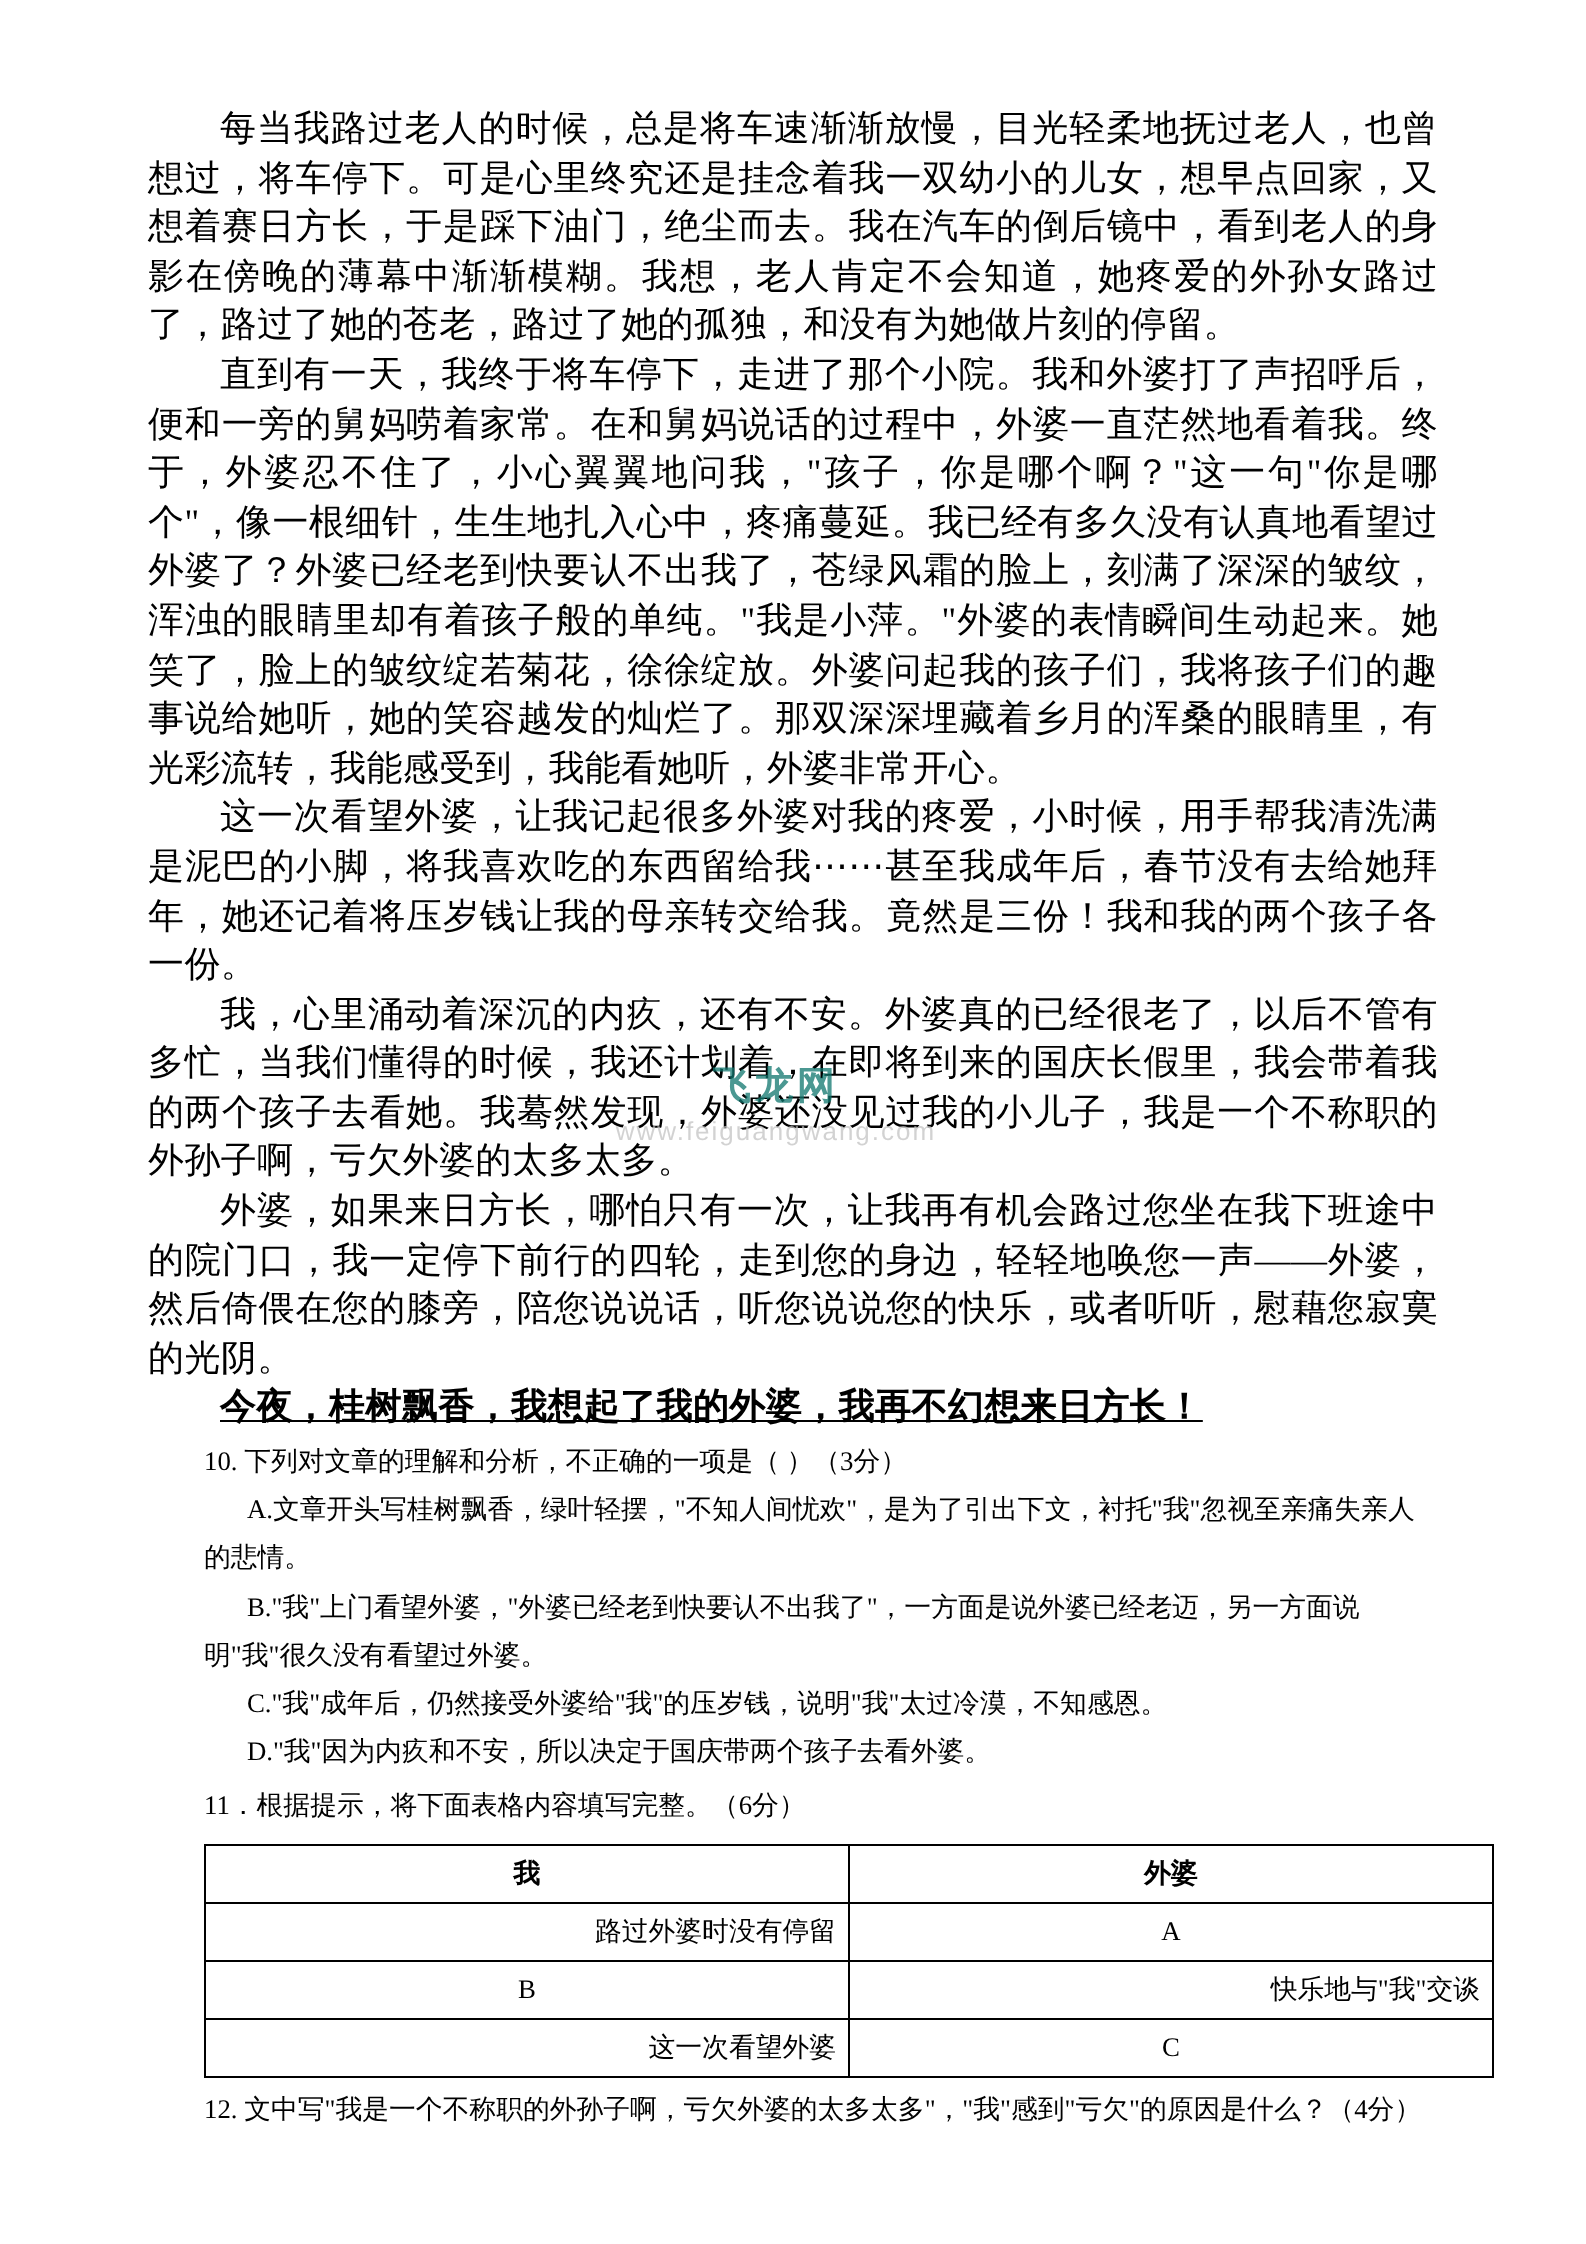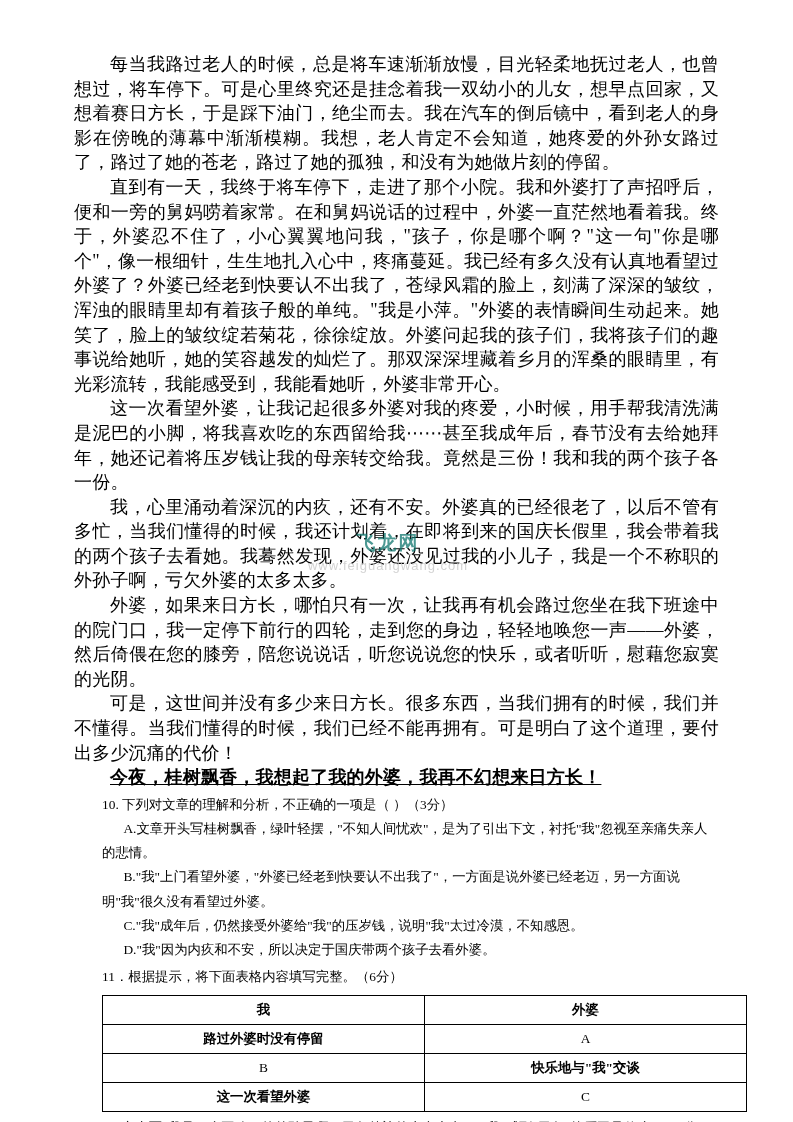--- a/index.html
+++ b/index.html
@@ -86,22 +86,21 @@
     font-size: 13.4px;
     font-weight: normal;
     padding: 1px 6px;
     vertical-align: middle;
   }
   table.grid th {
     text-align: center;
     font-weight: bold;
   }
   table.grid td.left {
-    text-align: center;
-    font-weight: bold;
+    text-align: right;
   }
   table.grid td.center {
     text-align: center;
   }
   .spacer-lg { height: 58px; }
 </style>
 </head>
 <body>
 
 <div class="page">
@@ -109,21 +108,20 @@
   <div class="watermark">
     <div class="wm-main">飞龙网</div>
     <div class="wm-sub">www.feiguangwang.com</div>
   </div>
 
   <p class="body-para">每当我路过老人的时候，总是将车速渐渐放慢，目光轻柔地抚过老人，也曾想过，将车停下。可是心里终究还是挂念着我一双幼小的儿女，想早点回家，又想着赛日方长，于是踩下油门，绝尘而去。我在汽车的倒后镜中，看到老人的身影在傍晚的薄幕中渐渐模糊。我想，老人肯定不会知道，她疼爱的外孙女路过了，路过了她的苍老，路过了她的孤独，和没有为她做片刻的停留。</p>
   <p class="body-para">直到有一天，我终于将车停下，走进了那个小院。我和外婆打了声招呼后，便和一旁的舅妈唠着家常。在和舅妈说话的过程中，外婆一直茫然地看着我。终于，外婆忍不住了，小心翼翼地问我，"孩子，你是哪个啊？"这一句"你是哪个"，像一根细针，生生地扎入心中，疼痛蔓延。我已经有多久没有认真地看望过外婆了？外婆已经老到快要认不出我了，苍绿风霜的脸上，刻满了深深的皱纹，浑浊的眼睛里却有着孩子般的单纯。"我是小萍。"外婆的表情瞬间生动起来。她笑了，脸上的皱纹绽若菊花，徐徐绽放。外婆问起我的孩子们，我将孩子们的趣事说给她听，她的笑容越发的灿烂了。那双深深埋藏着乡月的浑桑的眼睛里，有光彩流转，我能感受到，我能看她听，外婆非常开心。</p>
   <p class="body-para">这一次看望外婆，让我记起很多外婆对我的疼爱，小时候，用手帮我清洗满是泥巴的小脚，将我喜欢吃的东西留给我⋯⋯甚至我成年后，春节没有去给她拜年，她还记着将压岁钱让我的母亲转交给我。竟然是三份！我和我的两个孩子各一份。</p>
   <p class="body-para">我，心里涌动着深沉的内疚，还有不安。外婆真的已经很老了，以后不管有多忙，当我们懂得的时候，我还计划着，在即将到来的国庆长假里，我会带着我的两个孩子去看她。我蓦然发现，外婆还没见过我的小儿子，我是一个不称职的外孙子啊，亏欠外婆的太多太多。</p>
   <p class="body-para">外婆，如果来日方长，哪怕只有一次，让我再有机会路过您坐在我下班途中的院门口，我一定停下前行的四轮，走到您的身边，轻轻地唤您一声——外婆，然后倚偎在您的膝旁，陪您说说话，听您说说您的快乐，或者听听，慰藉您寂寞的光阴。</p>
-  <p class="body-para">可是，这世间并没有多少来日方长。很多东西，当我们拥有的时候，我们并不懂得。当我们懂得的时候，我们已经不能再拥有。可是明白了这个道理，要付出多少沉痛的代价！</p>
   <p class="body-para underline-para">今夜，桂树飘香，我想起了我的外婆，我再不幻想来日方长！</p>
 
   <div class="q-block">
     <p class="q-stem">10. 下列对文章的理解和分析，不正确的一项是（    ）（3分）</p>
     <p class="q-opt">A.文章开头写桂树飘香，绿叶轻摆，"不知人间忧欢"，是为了引出下文，衬托"我"忽视至亲痛失亲人的悲情。</p>
     <p class="q-opt">B."我"上门看望外婆，"外婆已经老到快要认不出我了"，一方面是说外婆已经老迈，另一方面说明"我"很久没有看望过外婆。</p>
     <p class="q-opt">C."我"成年后，仍然接受外婆给"我"的压岁钱，说明"我"太过冷漠，不知感恩。</p>
     <p class="q-opt">D."我"因为内疚和不安，所以决定于国庆带两个孩子去看外婆。</p>
   </div>
 

